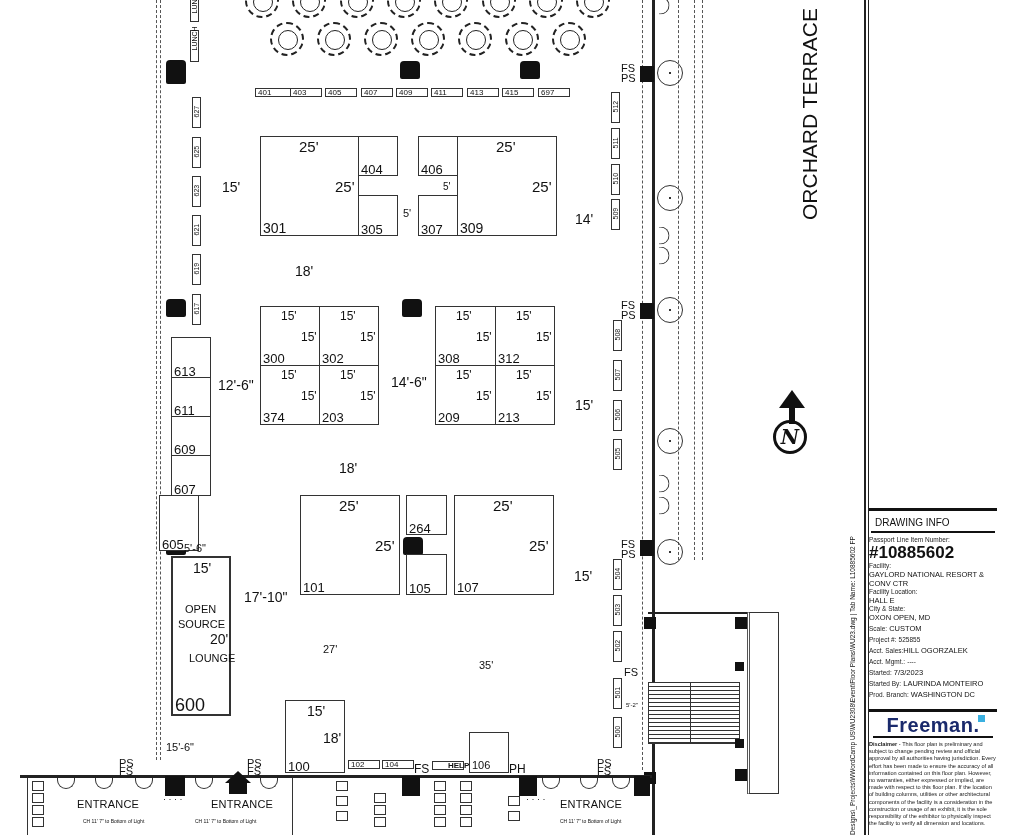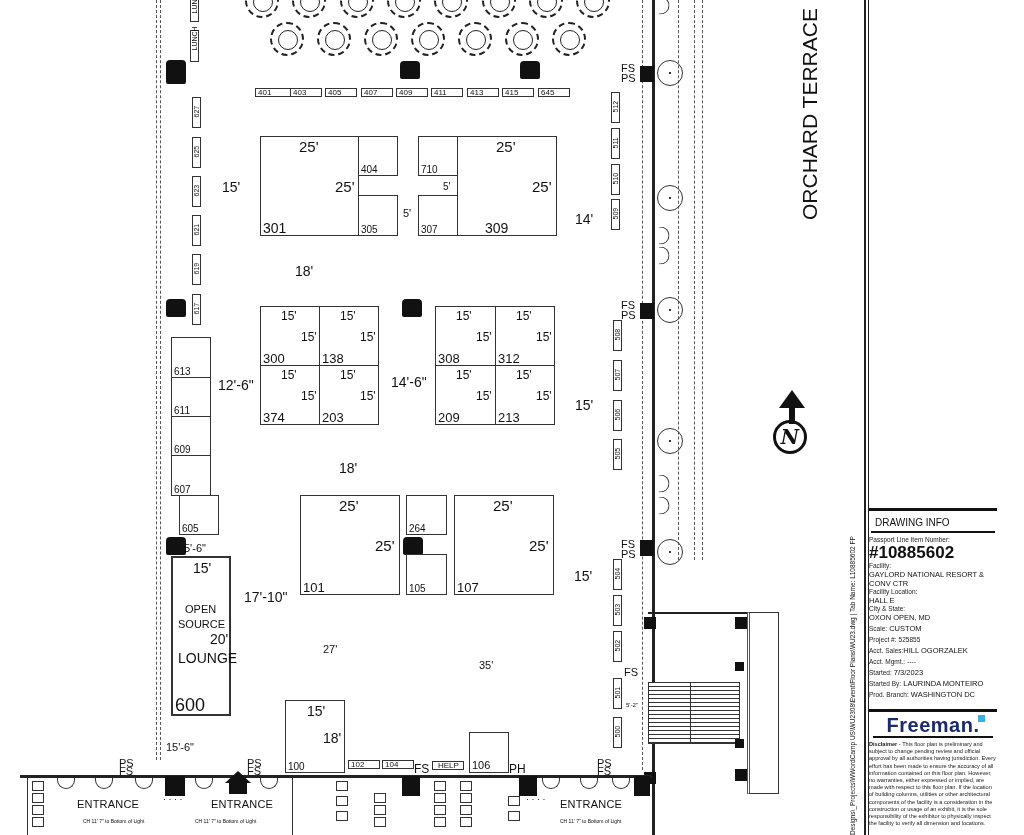--- a/index.html
+++ b/index.html
@@ -1,20 +1,20 @@
 <!DOCTYPE html>
 <html><head>
 <meta charset="utf-8">
 <style>
   html,body{margin:0;padding:0;background:#fff;}
   body{width:1024px;height:835px;position:relative;overflow:hidden;font-family:"Liberation Sans",sans-serif;color:#111;}
   .abs{position:absolute;}
   .booth{position:absolute;border:1px solid #333;box-sizing:border-box;background:#fff;}
   .bnum{position:absolute;left:2px;bottom:0px;font-size:13px;line-height:13px;}
-  .bnum.sm{font-size:10px;line-height:10px;}
+  .bnum.sm{font-size:13px;line-height:10px;}
   .dim{position:absolute;font-size:14px;line-height:14px;white-space:nowrap;}
   .dim.sm{font-size:11px;}
   .tbl{position:absolute;border:1px solid #333;box-sizing:border-box;font-size:8px;line-height:8px;background:#fff;}
   .tbl span{position:absolute;left:2px;top:0;}
   .vtbl{position:absolute;border:1px solid #333;box-sizing:border-box;width:9px;background:#fff;}
   .vtbl span{position:absolute;left:-1px;top:50%;transform:translateY(-50%) rotate(-90deg);font-size:7px;white-space:nowrap;display:block;width:9px;text-align:center;}
   .rtable{position:absolute;width:34px;height:34px;border-radius:50%;border:2px dashed #222;box-sizing:border-box;}
   .rtable::after{content:"";position:absolute;left:6px;top:6px;width:18px;height:18px;border-radius:50%;border:1px solid #222;}
   .wall{position:absolute;background:#222;}
   .dash{position:absolute;border-left:1px dashed #555;}
@@ -101,21 +101,21 @@
     <div class="tbl" style="left:431px;top:88px;width:32px;height:9px;">
         <span>411</span>
       </div>
     <div class="tbl" style="left:467px;top:88px;width:32px;height:9px;">
         <span>413</span>
       </div>
     <div class="tbl" style="left:502px;top:88px;width:32px;height:9px;">
         <span>415</span>
       </div>
     <div class="tbl" style="left:538px;top:88px;width:32px;height:9px;">
-        <span>645</span>
+        <span>697</span>
       </div>
   </div>
 
   <div>
     <div class="vtbl" style="left:192px;top:97px;height:31px;">
         <span>627</span>
       </div>
     <div class="vtbl" style="left:192px;top:137px;height:31px;">
         <span>625</span>
       </div>
@@ -181,41 +181,41 @@
     <span class="bnum" style="font-size:14px;">301</span>
   </div>
   <div class="booth" style="left:358px;top:136px;width:40px;height:40px;">
     <span class="bnum sm">404</span>
   </div>
   <div class="booth" style="left:358px;top:195px;width:40px;height:41px;">
     <span class="bnum sm">305</span>
   </div>
   <span class="dim sm" style="left:403px;top:206px;">5'</span>
   <div class="booth" style="left:418px;top:136px;width:40px;height:40px;">
-    <span class="bnum sm">710</span>
+    <span class="bnum sm">406</span>
   </div>
   <span class="dim sm" style="left:443px;top:180px;font-size:10px;">5'</span>
   <div class="booth" style="left:418px;top:195px;width:40px;height:41px;">
     <span class="bnum sm">307</span>
   </div>
   <div class="booth" style="left:457px;top:136px;width:100px;height:100px;">
     <span class="dim" style="left:38px;top:3px;font-size:15px;">25'</span>
     <span class="dim" style="left:74px;top:43px;font-size:15px;">25'</span>
-    <span class="bnum" style="font-size:14px;margin-left:25px;">309</span>
+    <span class="bnum" style="font-size:14px;">309</span>
   </div>
 
   <div class="booth" style="left:260px;top:306px;width:60px;height:60px;">
     <span class="dim sm" style="left:20px;top:2px;font-size:12px;">15'</span>
     <span class="dim sm" style="left:40px;top:23px;font-size:12px;">15'</span>
     <span class="bnum">300</span>
   </div>
   <div class="booth" style="left:319px;top:306px;width:60px;height:60px;">
     <span class="dim sm" style="left:20px;top:2px;font-size:12px;">15'</span>
     <span class="dim sm" style="left:40px;top:23px;font-size:12px;">15'</span>
-    <span class="bnum">138</span>
+    <span class="bnum">302</span>
   </div>
   <div class="booth" style="left:260px;top:365px;width:60px;height:60px;">
     <span class="dim sm" style="left:20px;top:2px;font-size:12px;">15'</span>
     <span class="dim sm" style="left:40px;top:23px;font-size:12px;">15'</span>
     <span class="bnum">374</span>
   </div>
   <div class="booth" style="left:319px;top:365px;width:60px;height:60px;">
     <span class="dim sm" style="left:20px;top:2px;font-size:12px;">15'</span>
     <span class="dim sm" style="left:40px;top:23px;font-size:12px;">15'</span>
     <span class="bnum">203</span>
@@ -248,31 +248,31 @@
       </div>
     <div class="booth" style="left:171px;top:377px;width:40px;height:40px;">
         <span class="bnum sm">611</span>
       </div>
     <div class="booth" style="left:171px;top:416px;width:40px;height:40px;">
         <span class="bnum sm">609</span>
       </div>
     <div class="booth" style="left:171px;top:455px;width:40px;height:41px;">
         <span class="bnum sm">607</span>
       </div>
-    <div class="booth" style="left:179px;top:495px;width:40px;height:40px;">
+    <div class="booth" style="left:159px;top:495px;width:40px;height:56px;">
         <span class="bnum sm">605</span>
       </div>
   </div>
 
   <div class="booth" style="left:171px;top:556px;width:60px;height:160px;border-width:2px;">
     <span class="dim" style="left:20px;top:3px;">15'</span>
     <span class="dim sm" style="left:12px;top:44px;font-size:11px;">OPEN</span>
     <span class="dim sm" style="left:5px;top:59px;font-size:11px;">SOURCE</span>
     <span class="dim" style="left:37px;top:74px;">20'</span>
-    <span class="dim sm" style="left:5px;top:93px;font-size:14px;">LOUNGE</span>
+    <span class="dim sm" style="left:16px;top:93px;font-size:11px;">LOUNGE</span>
     <span class="bnum" style="font-size:18px;line-height:18px;">600</span>
   </div>
 
   <div class="booth" style="left:300px;top:495px;width:100px;height:100px;">
     <span class="dim" style="left:38px;top:3px;font-size:15px;">25'</span>
     <span class="dim" style="left:74px;top:43px;font-size:15px;">25'</span>
     <span class="bnum">101</span>
   </div>
   <div class="booth" style="left:406px;top:495px;width:41px;height:40px;">
     <span class="bnum sm">264</span>
@@ -291,21 +291,21 @@
     <span class="dim" style="left:37px;top:30px;">18'</span>
     <span class="bnum sm">100</span>
   </div>
   <div class="tbl" style="left:348px;top:760px;width:32px;height:9px;">
       <span>102</span>
     </div>
   <div class="tbl" style="left:382px;top:760px;width:32px;height:9px;">
       <span>104</span>
     </div>
   <div class="tbl" style="left:432px;top:761px;width:32px;height:9px;">
-      <span style="left:5px;">HELP</span>
+      <span style="left:15px;font-weight:bold;">HELP</span>
     </div>
   <div class="booth" style="left:469px;top:732px;width:40px;height:41px;">
     <span class="bnum" style="font-size:11px;">106</span>
   </div>
 
   <span class="dim" style="left:222px;top:180px;">15'</span>
   <span class="dim" style="left:575px;top:212px;">14'</span>
   <span class="dim" style="left:295px;top:264px;">18'</span>
   <span class="dim" style="left:218px;top:378px;">12'-6"</span>
   <span class="dim" style="left:391px;top:375px;">14'-6"</span>

